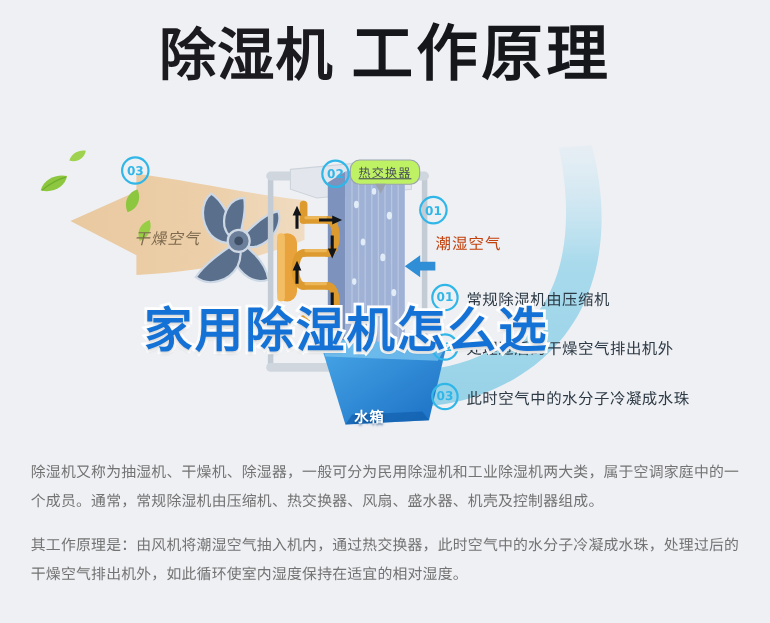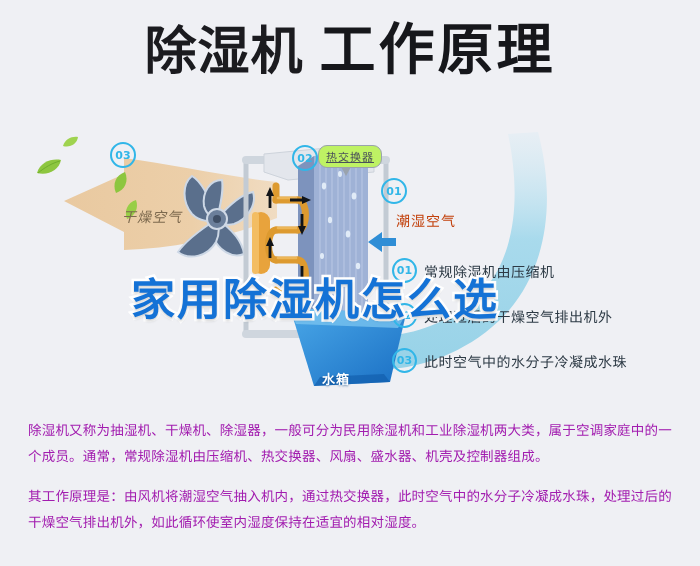--- a/index.html
+++ b/index.html
@@ -109,21 +109,21 @@
     border:2px solid #31b6e8;color:#31b6e8;
     font-size:11px;font-weight:bold;flex:0 0 auto;
     display:flex;align-items:center;justify-content:center;
     margin-right:7px;
   }
   .stext{font-size:14px;color:#2d3a45;letter-spacing:.5px;white-space:nowrap;}
 
   
   .copy{position:absolute;left:28px;top:417px;width:648px;z-index:20;}
   .para{
-    font-size:13.5px;color:#a21caf;line-height:26px;
+    font-size:13.5px;color:#737373;line-height:26px;
     letter-spacing:.2px;margin:0 0 14px 0;
     font-family:"DejaVu Sans","Liberation Sans",sans-serif;
   }
 </style>
 </head>
 <body>
 
 <div class="page">
 
   <div class="title-wrap">

